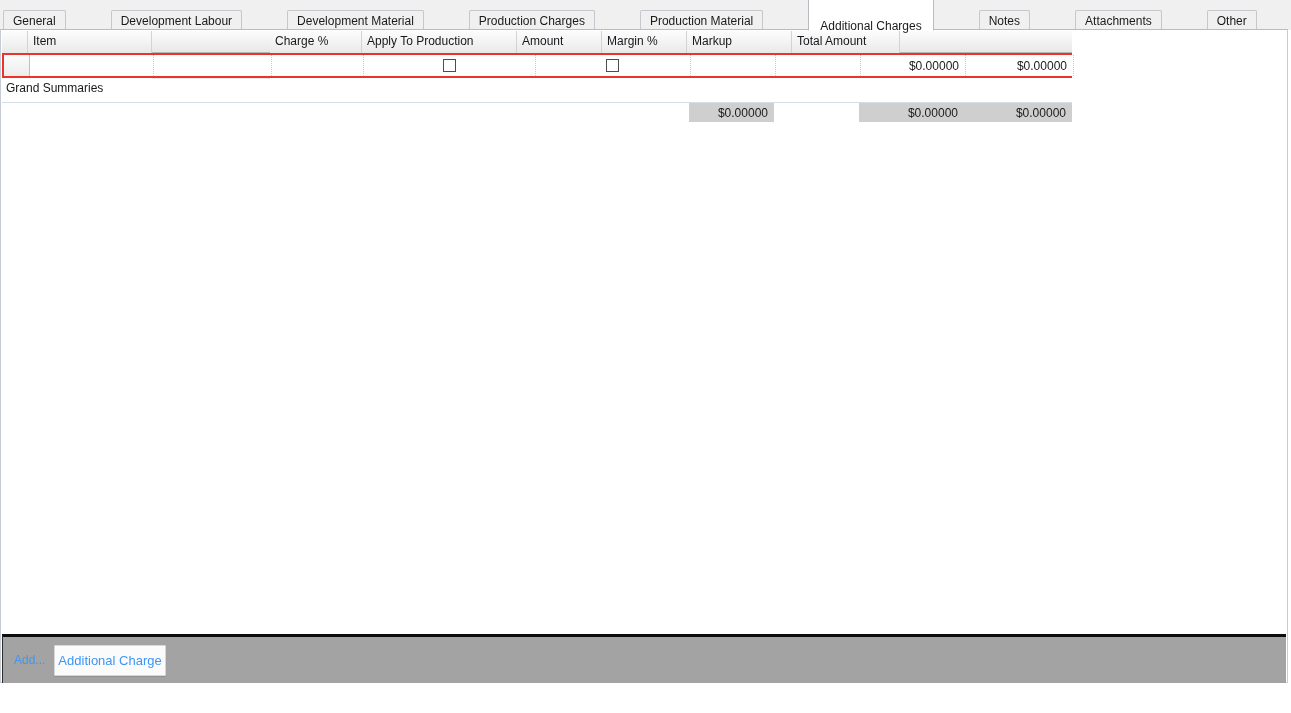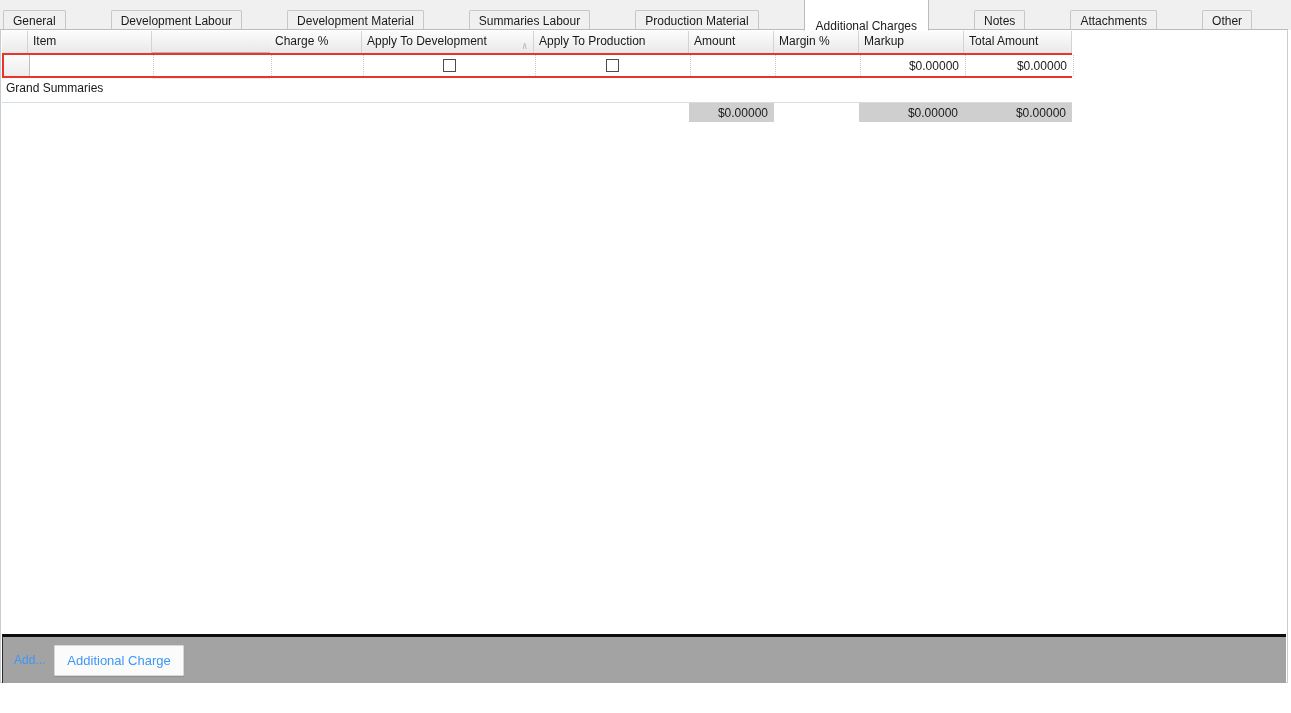--- a/index.html
+++ b/index.html
@@ -223,52 +223,51 @@
     margin-right: 9px;
     white-space: nowrap;
   }
   .add-btn {
     background: #fbfbfb;
     border: 1px solid #d8d8d8;
     border-radius: 1px;
     color: #3d97f5;
     font-size: 13px;
     font-family: "Liberation Sans", sans-serif;
-    padding: 7px 12px;
+    padding: 7px 3px;
     white-space: nowrap;
     box-shadow: 0 1px 1px rgba(0,0,0,0.12);
   }
 </style>
 </head>
 <body>
 
 <div class="tabstrip">
   <div class="tabstrip-inner" id="tabstrip-inner">
       <div class="tab">General</div>
       <div class="tab">Development Labour</div>
       <div class="tab">Development Material</div>
-      <div class="tab">Summaries Labour</div>
+      <div class="tab">Production Charges</div>
       <div class="tab">Production Material</div>
       <div class="tab selected">Additional Charges</div>
       <div class="tab">Notes</div>
       <div class="tab">Attachments</div>
       <div class="tab">Other</div>
     </div>
 </div>
 
 <div class="panel">
 
   <div class="grid">
 
     <div class="grid-row hdr-row" id="grid-header">
         <div class="hcell rowhdr" style="width: 26px; flex: 0 0 26px;"></div>
         <div class="hcell" style="width: 124px; flex: 0 0 124px;"><span>Item</span></div>
         <div class="hcell" style="width: 118px; flex: 0 0 118px; margin-top: 26px;"><span>Description</span></div>
         <div class="hcell" style="width: 92px; flex: 0 0 92px;"><span>Charge %</span></div>
-        <div class="hcell" style="width: 172px; flex: 0 0 172px;"><span>Apply To Development</span><span class="sort-mark">∧</span></div>
         <div class="hcell" style="width: 155px; flex: 0 0 155px;"><span>Apply To Production</span></div>
         <div class="hcell" style="width: 85px; flex: 0 0 85px;"><span>Amount</span></div>
         <div class="hcell" style="width: 85px; flex: 0 0 85px;"><span>Margin %</span></div>
         <div class="hcell" style="width: 105px; flex: 0 0 105px;"><span>Markup</span></div>
         <div class="hcell" style="width: 108px; flex: 0 0 108px;"><span>Total Amount</span></div>
       </div>
 
     <div class="datarow-wrap">
       <div class="grid-row datarow" id="grid-datarow">
           <div class="dcell rowsel" style="width: 26px; flex: 0 0 26px;"></div>

